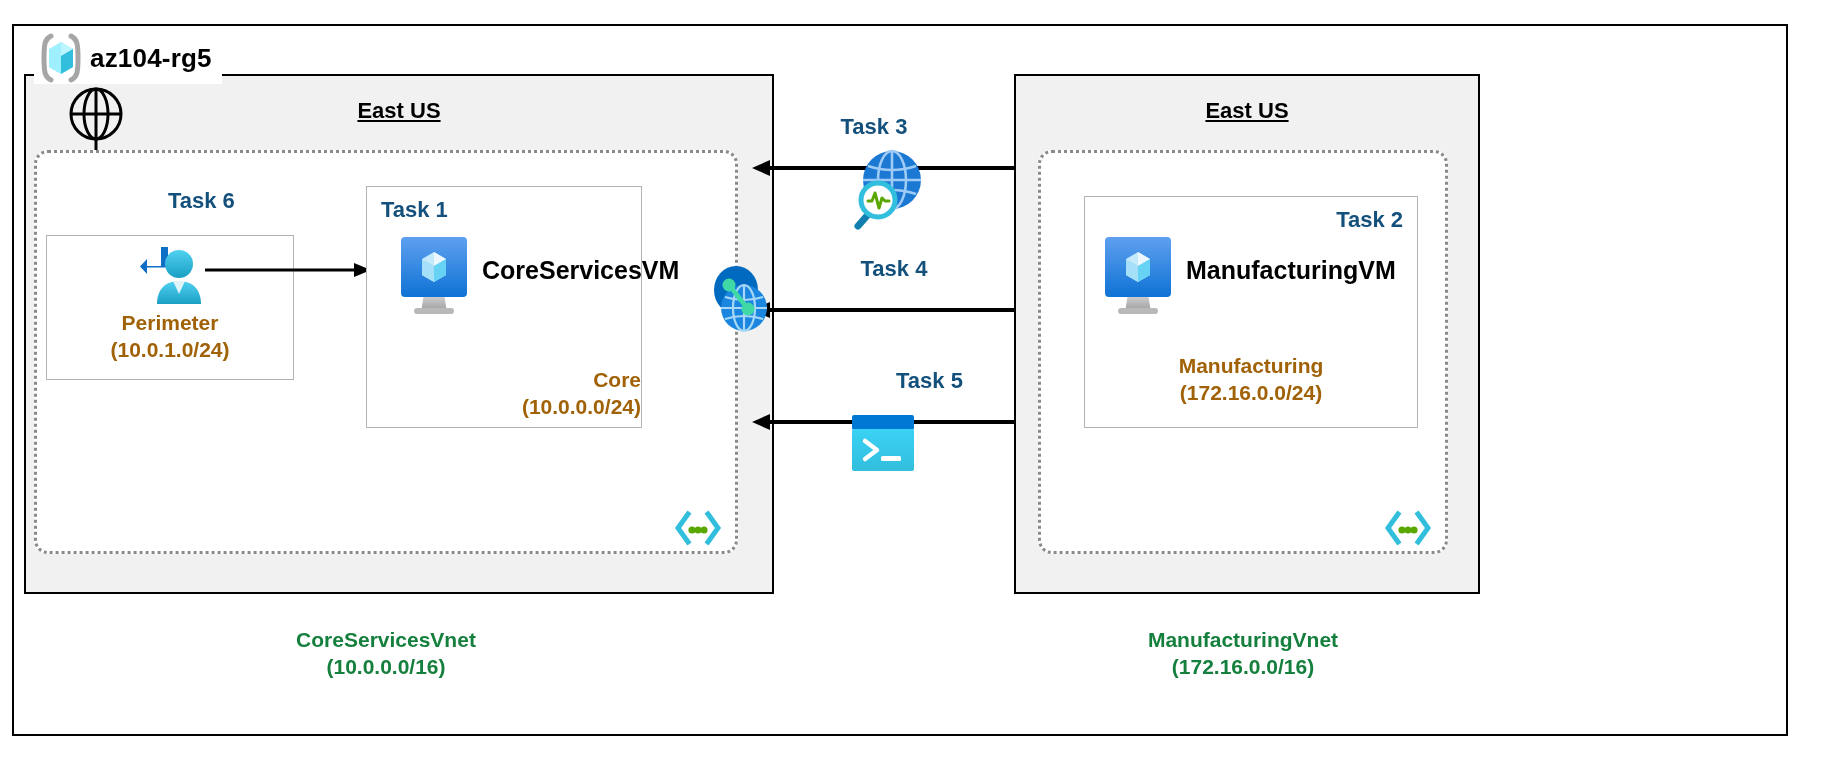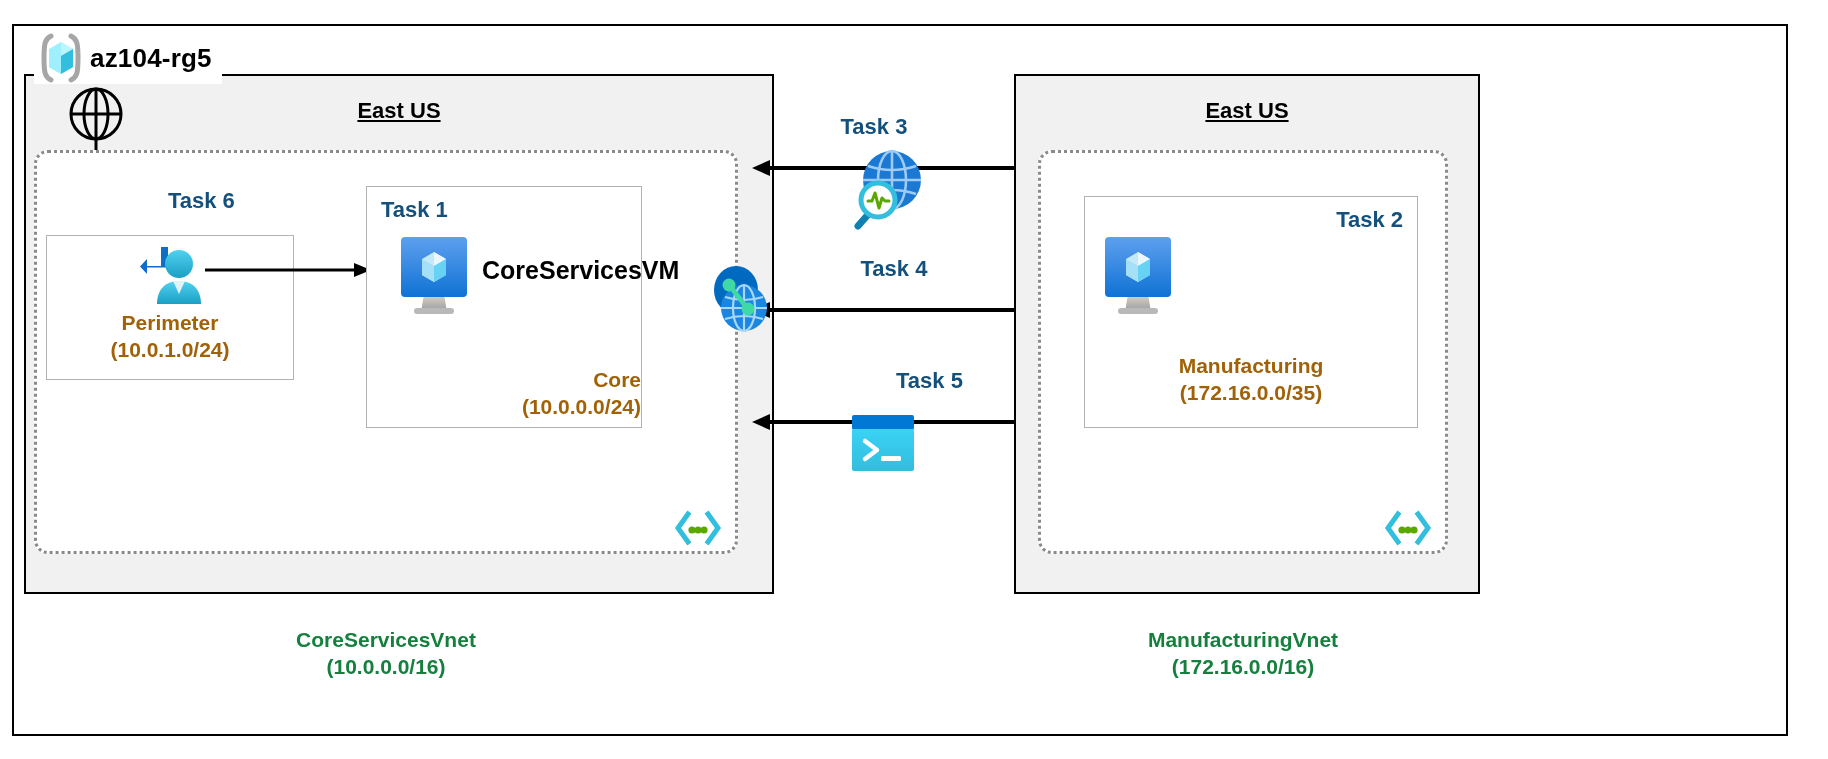--- a/index.html
+++ b/index.html
@@ -315,21 +315,21 @@
         <circle cx="17" cy="19" r="3.6" fill="#5aa700"></circle>
         <circle cx="23" cy="19" r="3.6" fill="#5aa700"></circle>
         <circle cx="29" cy="19" r="3.6" fill="#5aa700"></circle>
       </svg>
     </div>
   </div>
 
   <div class="subnet" id="subnet-manufacturing">
     <div class="task-label" style="right:14px;top:10px;">Task 2</div>
     <div class="subnet-caption" style="top:156px;">Manufacturing
-(172.16.0.0/35)</div>
+(172.16.0.0/24)</div>
   </div>
 
   <div class="icon" style="left:1104px;top:236px;">
     <svg width="68" height="84" viewBox="0 0 68 84">
       <defs>
         <linearGradient id="vmGradB" x1="0" y1="0" x2="0" y2="1">
           <stop offset="0" stop-color="#5ea0ef"></stop>
           <stop offset="1" stop-color="#0f72d4"></stop>
         </linearGradient>
         <linearGradient id="standGradB" x1="0" y1="0" x2="0" y2="1">
@@ -339,14 +339,15 @@
       </defs>
       <path d="M24 58 L44 58 L47 76 L21 76 Z" fill="url(#standGradB)"></path>
       <rect x="14" y="72" width="40" height="6" rx="3" fill="#b9b9b9"></rect>
       <rect x="1" y="1" width="66" height="60" rx="4" fill="url(#vmGradB)"></rect>
       <polygon points="34,16 46,23 46,39 34,46 22,39 22,23" fill="#c3e9fb"></polygon>
       <polygon points="34,16 46,23 34,30" fill="#eaf7fe"></polygon>
       <polygon points="34,30 46,23 46,39 34,46" fill="#66d3f5"></polygon>
       <polygon points="22,23 34,30 34,46 22,39" fill="#a5dff8"></polygon>
     </svg>
   </div>
+  <div class="vm-name" style="left:1186px;top:256px;">ManufacturingVM</div>
 
 </div>
 
 </body></html>

